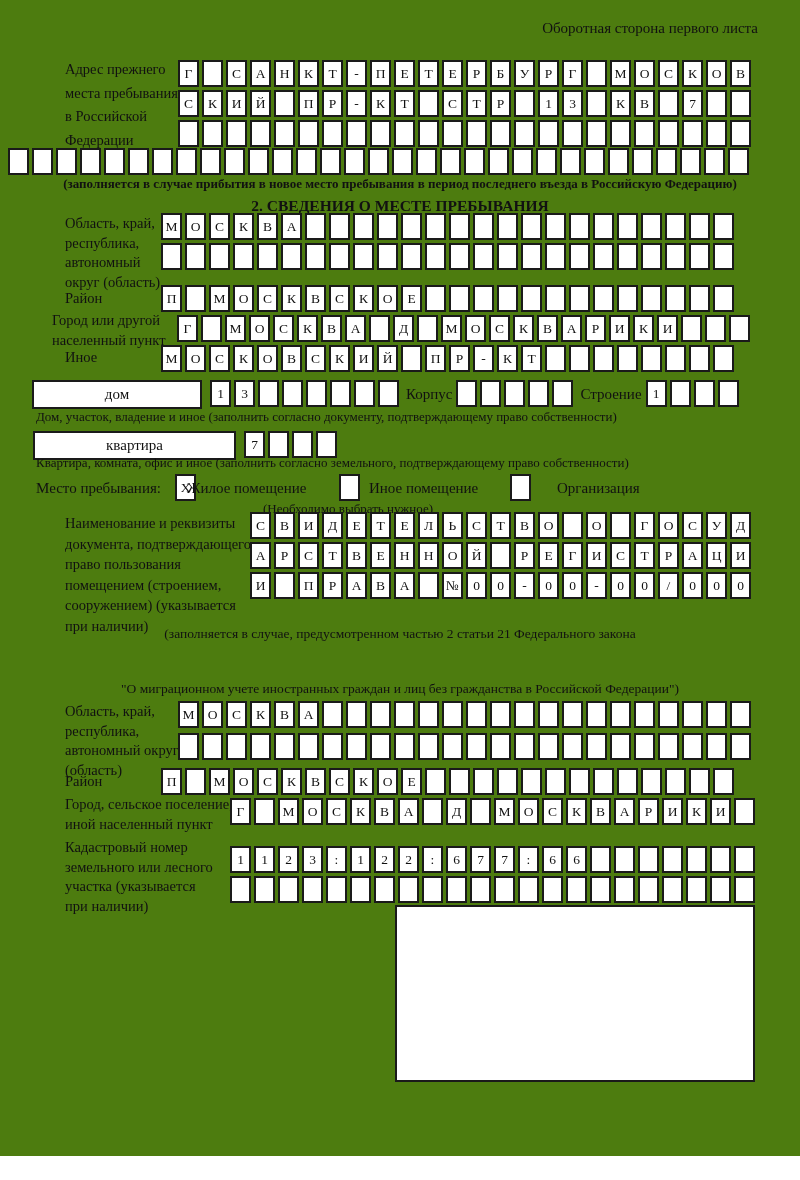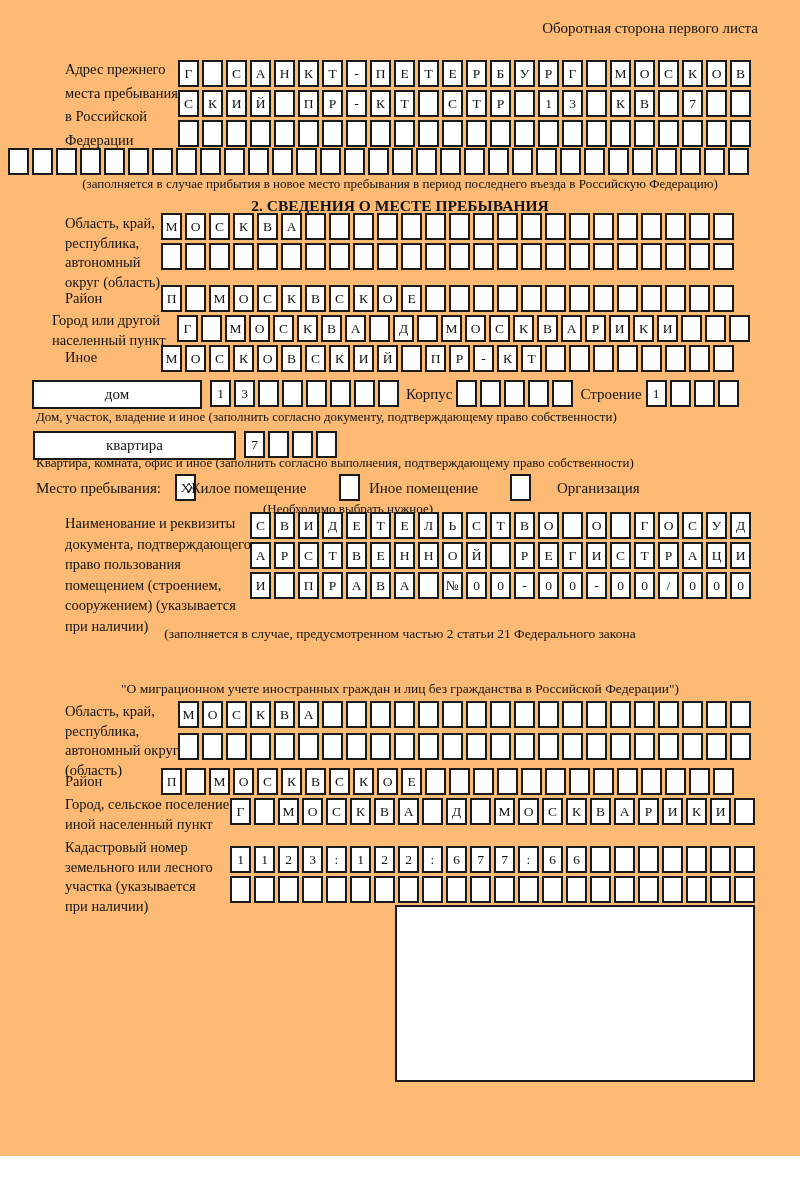--- a/index.html
+++ b/index.html
@@ -1,16 +1,16 @@
 <!DOCTYPE html>
 <html><head>
 <meta charset="utf-8">
 <style>
   html,body{margin:0;padding:0;background:#fff;}
-  .form{position:relative;width:800px;height:1156px;background:#fdba74;
+  .form{position:relative;width:800px;height:1156px;background:#4d7c0f;
         font-family:"Liberation Serif","DejaVu Serif",serif;color:#111;overflow:hidden;}
   .abs{position:absolute;}
   .hdr{font-size:15px;}
   .lbl{font-size:14.5px;line-height:23.5px;white-space:pre-line;width:130px;}
   .lbl-tight{line-height:19.5px;}
   .lbl-doc{line-height:20.5px;width:190px;}
   .cap{font-size:13px;white-space:pre-line;}
   .center{left:0;width:800px;text-align:center;}
   .title{font-size:15.5px;font-weight:bold;}
   .cells{display:flex;gap:3px;}
@@ -138,21 +138,21 @@
       <span class="cell"></span>
       <span class="cell"></span>
       <span class="cell"></span>
       <span class="cell"></span>
       <span class="cell"></span>
       <span class="cell"></span>
       <span class="cell"></span>
       <span class="cell"></span>
       <span class="cell"></span>
     </div>
-  <div class="abs cap center" style="top:176px;">(заполняется в случае прибытия в новое место пребывания в период последнего въезда в Российскую Федерацию)</div>
+  <div class="abs cap center" style="top:176px;font-weight:bold;">(заполняется в случае прибытия в новое место пребывания в период последнего въезда в Российскую Федерацию)</div>
 
   <div class="abs title center" style="top:197px;">2. СВЕДЕНИЯ О МЕСТЕ ПРЕБЫВАНИЯ</div>
 
   <div class="abs lbl lbl-tight" style="left:65px;top:214px;">Область, край,
 республика,
 автономный
 округ (область)</div>
   <div class="abs cells" style="left:161px;top:213px;">
       <span class="cell">М</span>
       <span class="cell">О</span>
@@ -323,21 +323,21 @@
 
   <div class="abs inline-row" style="left:33px;top:423px;margin-top:8px;">
     <div class="bigbox" style="width:203px;">квартира</div>
     <div class="cells" style="margin-left:8px;">
         <span class="cell">7</span>
         <span class="cell"></span>
         <span class="cell"></span>
         <span class="cell"></span>
       </div>
   </div>
-  <div class="abs cap" style="left:36px;top:455px;">Квартира, комната, офис и иное (заполнить согласно выполнения, подтверждающему право собственности)</div>
+  <div class="abs cap" style="left:36px;top:455px;">Квартира, комната, офис и иное (заполнить согласно земельного, подтверждающему право собственности)</div>
 
   <div class="abs" style="left:36px;top:474px;width:700px;height:29px;">
     <span class="mesto-lab" style="left:0;">Место пребывания:</span>
     <span class="abs cells" style="left:139px;top:0;">
         <span class="cell">X</span>
       </span>
     <span class="mesto-lab" style="left:151px;">Жилое помещение</span>
     <span class="abs cells" style="left:303px;top:0;">
         <span class="cell"></span>
       </span>

